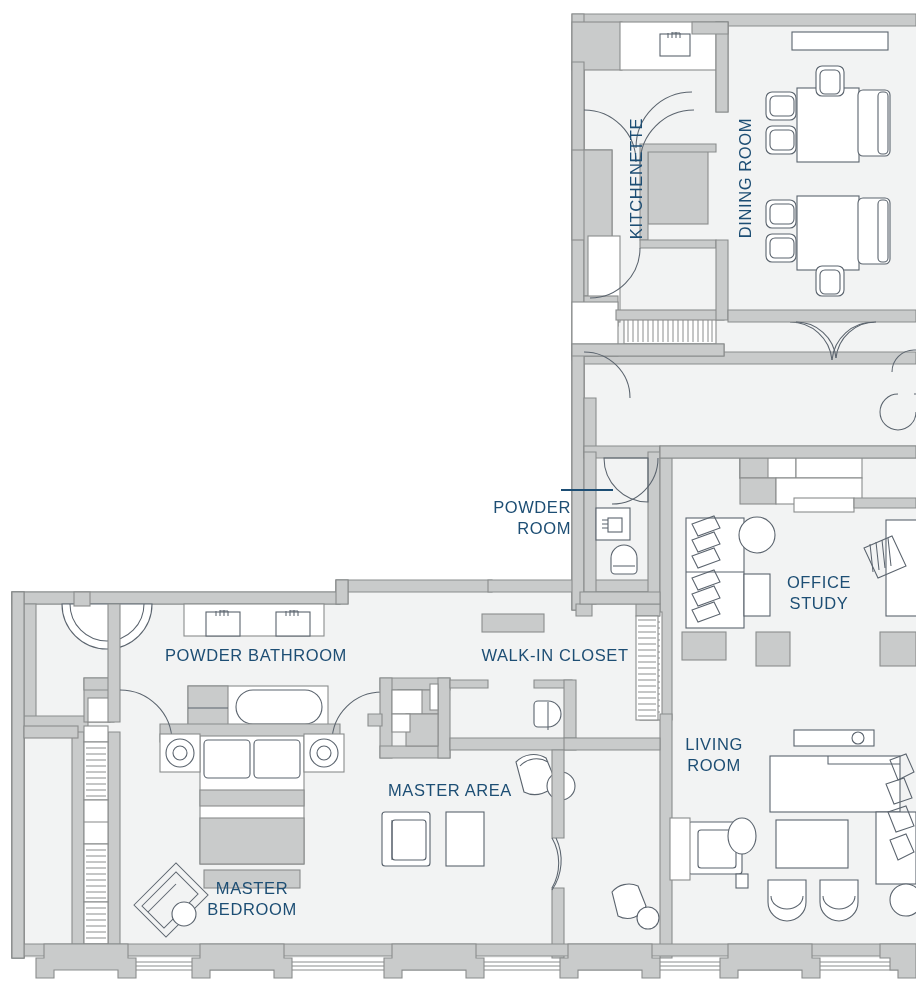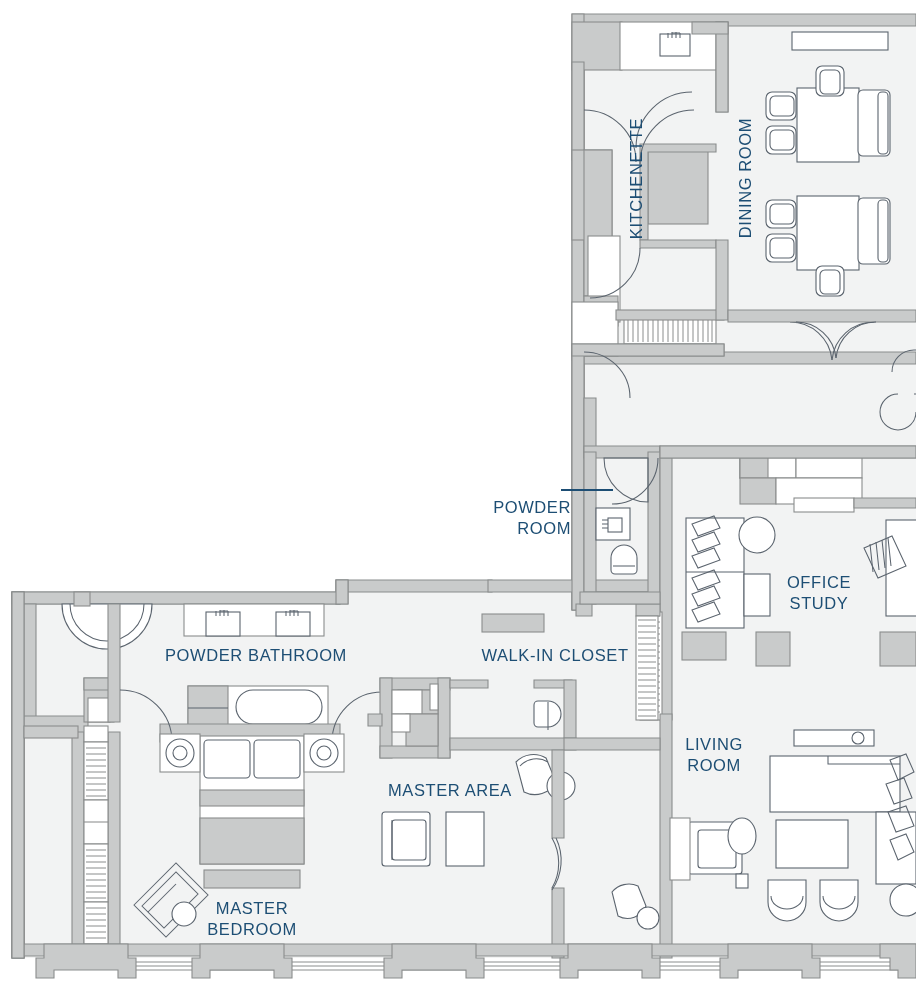--- a/index.html
+++ b/index.html
@@ -442,16 +442,16 @@
 
   <div class="room-label" style="left:161px; top:645px; width:190px;">POWDER BATHROOM</div>
 
   <div class="room-label" style="left:438px; top:645px; width:158px;margin-left:38px;">WALK-IN CLOSET</div>
 
   <div class="room-label" style="left:384px; top:780px; width:132px;">MASTER AREA</div>
 
   <div class="room-label" style="left:672px; top:734px; width:84px;">LIVING
 ROOM</div>
 
-  <div class="room-label" style="left:191px; top:878px; width:122px;margin-top:20px;">MASTER
+  <div class="room-label" style="left:191px; top:878px; width:122px;">MASTER
 BEDROOM</div>
 
 </div>
 
 </body></html>

